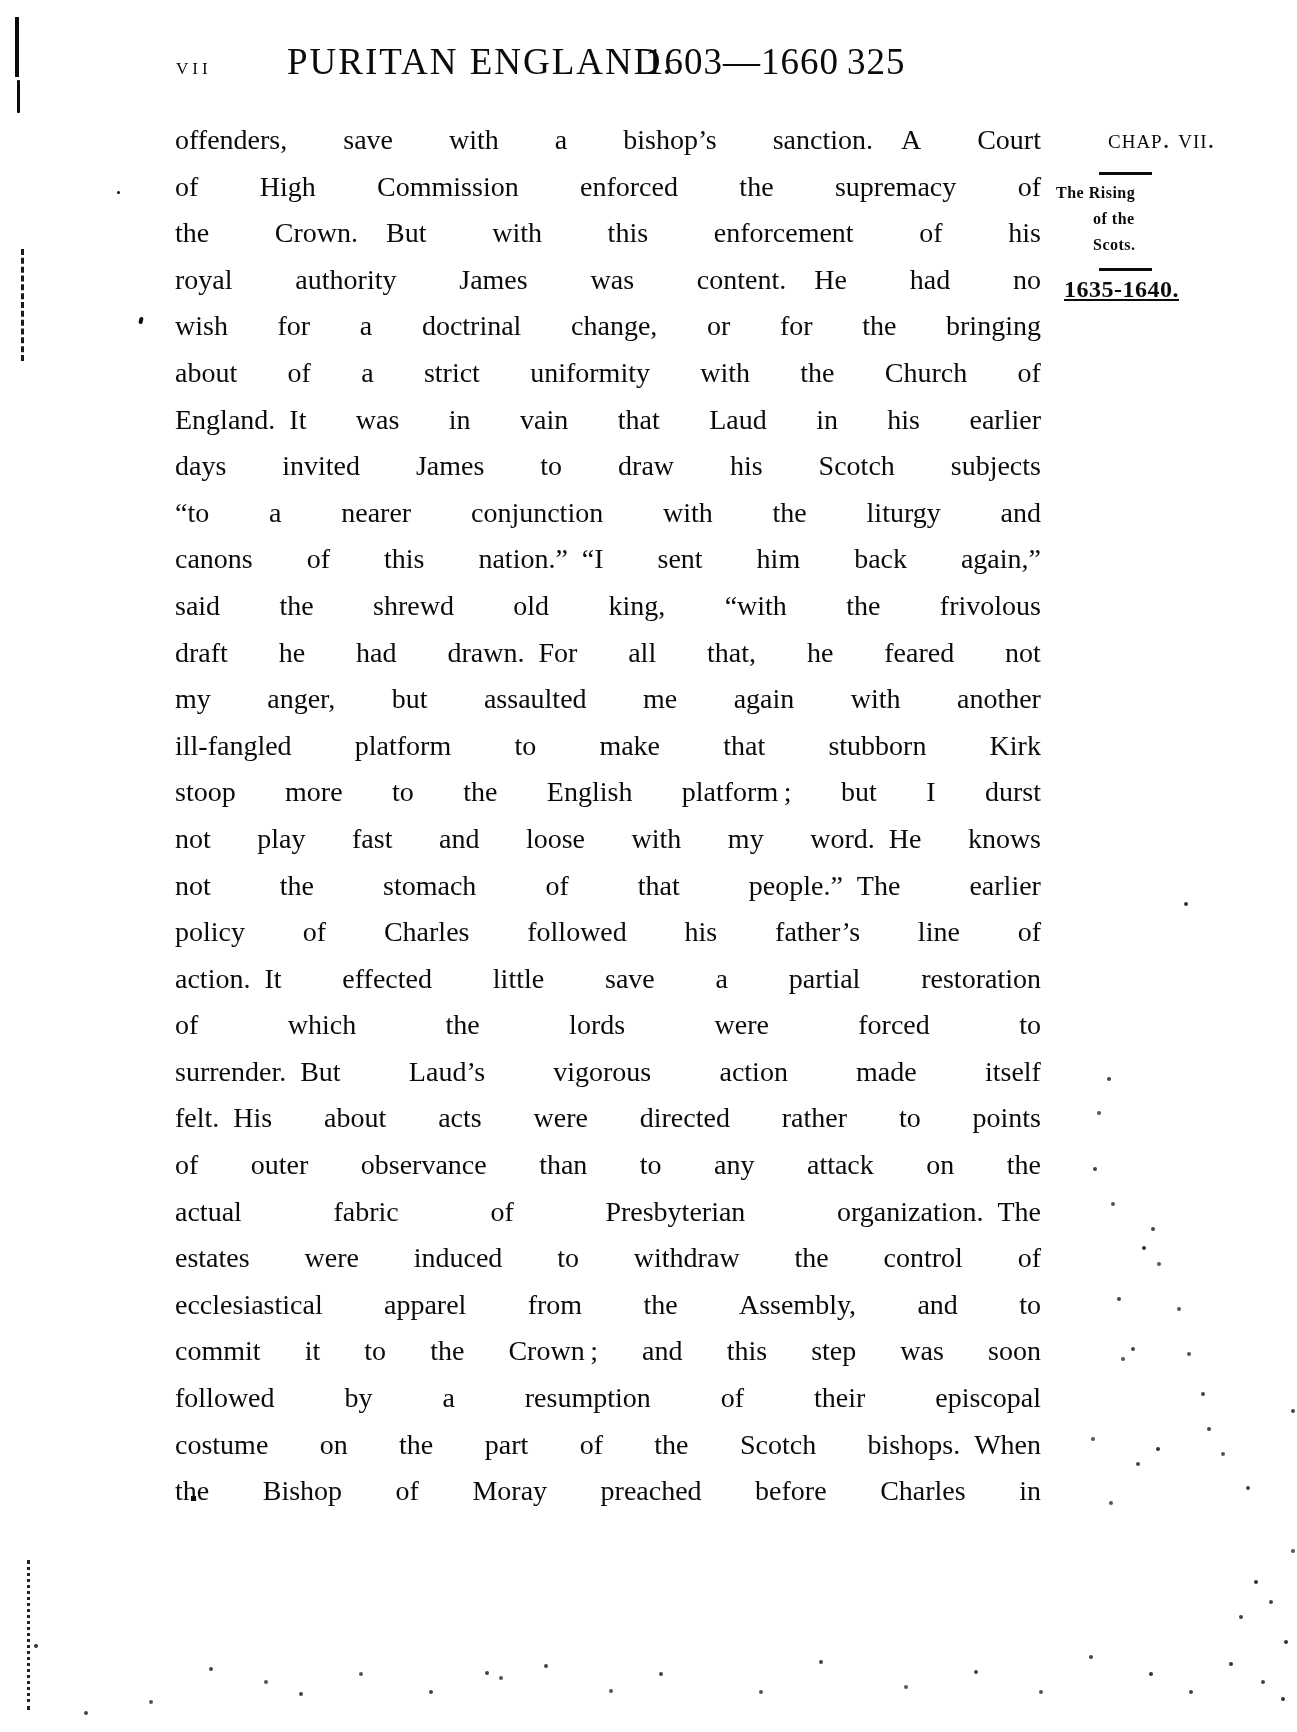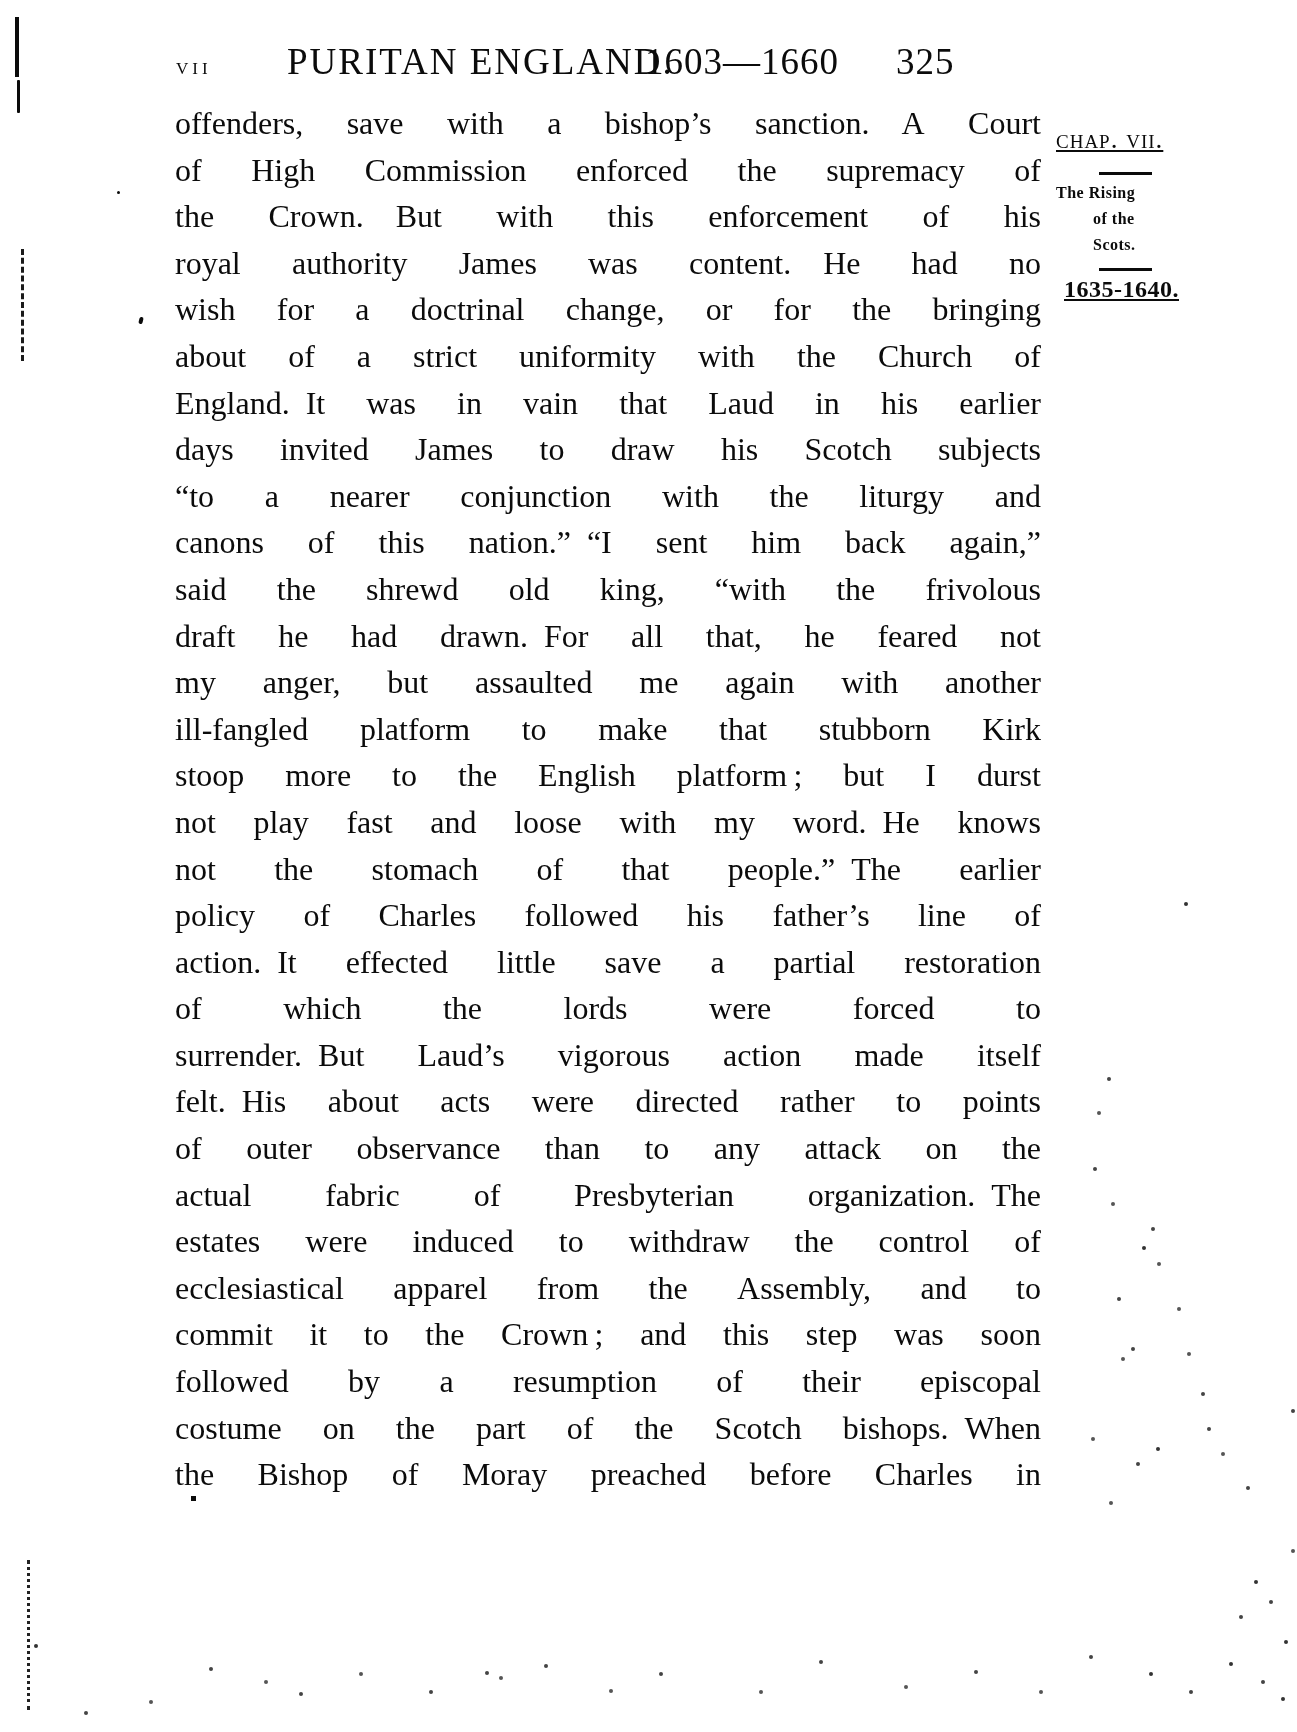--- a/index.html
+++ b/index.html
@@ -15,38 +15,38 @@
     position:absolute;left:176px;top:53px;font-size:24px;letter-spacing:4px;
     font-variant:small-caps;text-transform:lowercase;
   }
   .hdr-title{
     position:absolute;left:287px;top:40px;font-size:37px;letter-spacing:2px;
   }
   .hdr-dates{
     position:absolute;left:645px;top:40px;font-size:37px;letter-spacing:1px;
   }
   .hdr-pagenum{
-    position:absolute;left:896px;top:40px;font-size:37px;letter-spacing:1px;text-align:center;
+    position:absolute;left:847px;top:40px;font-size:37px;letter-spacing:1px;text-align:center;
   }
 
   
   .body-text{
-    position:absolute;left:175px;top:100px;width:866px;
-    font-size:32px;
+    position:absolute;left:175px;top:117px;width:866px;
+    font-size:28px;
   }
   .line{
     display:flex;justify-content:space-between;align-items:baseline;
     height:46.6px;line-height:46.6px;white-space:pre;
   }
 
   
   .margin-col{position:absolute;left:0;top:0;width:1297px;height:0;}
   .margin-chapter{
-    position:absolute;left:1056px;top:124px;font-size:27px;
-    font-variant:small-caps;text-transform:lowercase;letter-spacing:1px;text-decoration:underline;
+    position:absolute;left:1108px;top:124px;font-size:27px;
+    font-variant:small-caps;text-transform:lowercase;letter-spacing:1px;
   }
   .margin-rule{
     position:absolute;left:1099px;width:53px;height:0;
     border-top:3px solid #0b0b0b;
   }
   .rule-top{top:172px;}
   .rule-bottom{top:268px;}
   .margin-note{
     position:absolute;left:1056px;top:180px;width:170px;
     font-size:16px;font-weight:700;line-height:26px;letter-spacing:0.5px;

